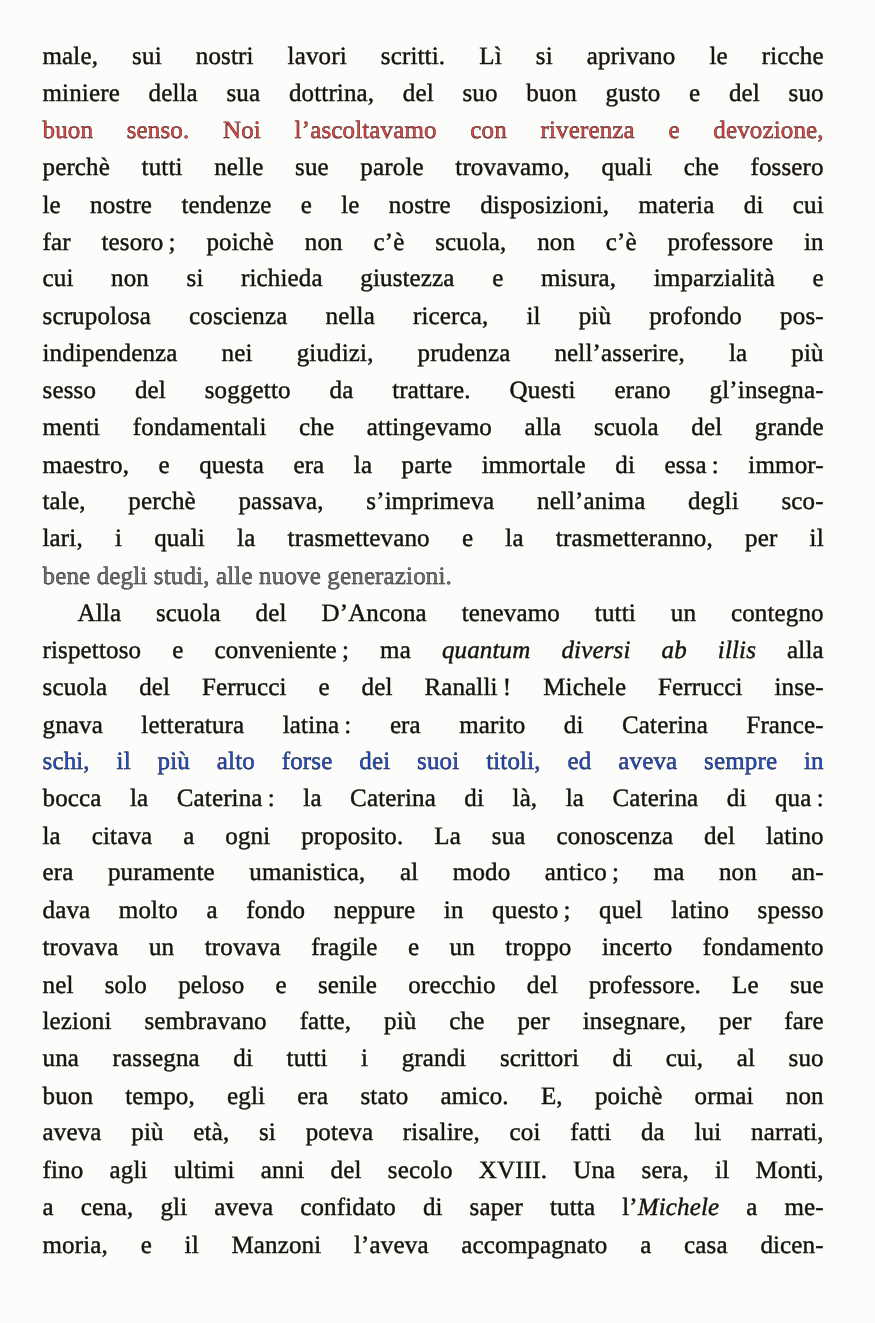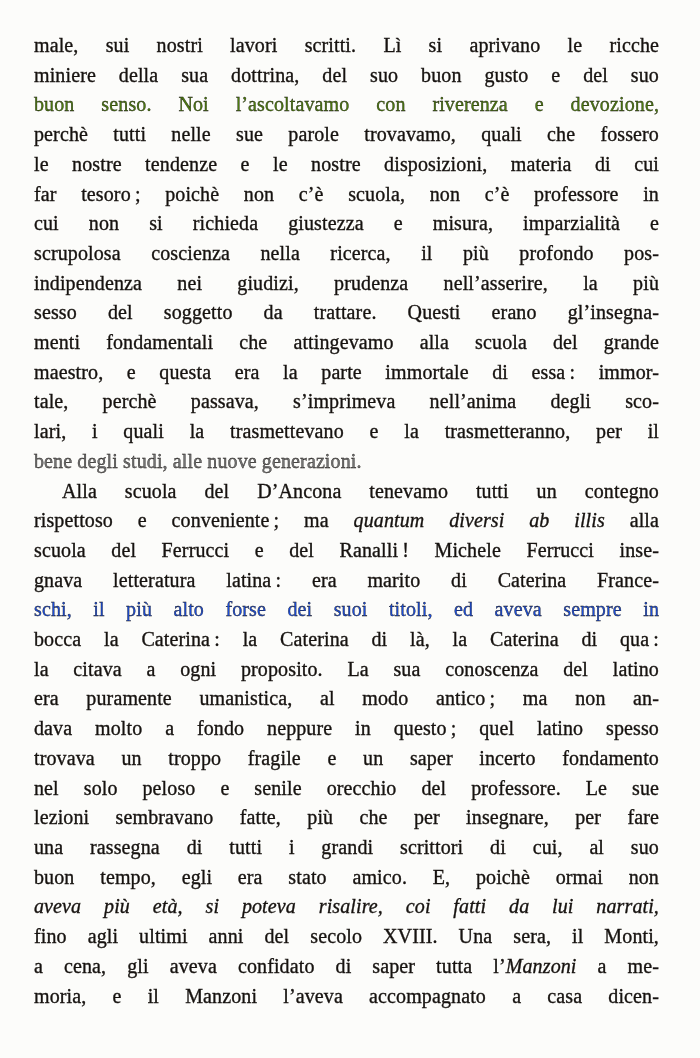--- a/index.html
+++ b/index.html
@@ -32,21 +32,21 @@
   .line.indent { text-indent: 28px; }
   .italic { font-style: italic; }
 </style>
 </head>
 <body style="background: rgb(252, 252, 250);">
 
 <div class="page">
   <div class="text-block">
       <div class="line" style="color: rgb(23, 19, 16);"><span>male, sui nostri lavori scritti. Lì si aprivano le ricche</span></div>
       <div class="line" style="color: rgb(23, 19, 16);"><span>miniere della sua dottrina, del suo buon gusto e del suo</span></div>
-      <div class="line" style="color: #4d7c0f;"><span>buon senso. Noi l’ascoltavamo con riverenza e devozione,</span></div>
+      <div class="line" style="color: #ef4444;"><span>buon senso. Noi l’ascoltavamo con riverenza e devozione,</span></div>
       <div class="line" style="color: rgb(23, 19, 16);"><span>perchè tutti nelle sue parole trovavamo, quali che fossero</span></div>
       <div class="line" style="color: rgb(23, 19, 16);"><span>le nostre tendenze e le nostre disposizioni, materia di cui</span></div>
       <div class="line" style="color: rgb(23, 19, 16);"><span>far tesoro ; poichè non c’è scuola, non c’è professore in</span></div>
       <div class="line" style="color: rgb(23, 19, 16);"><span>cui non si richieda giustezza e misura, imparzialità e</span></div>
       <div class="line" style="color: rgb(23, 19, 16);"><span>scrupolosa coscienza nella ricerca, il più profondo pos-</span></div>
       <div class="line" style="color: rgb(23, 19, 16);"><span>indipendenza nei giudizi, prudenza nell’asserire, la più</span></div>
       <div class="line" style="color: rgb(23, 19, 16);"><span>sesso del soggetto da trattare. Questi erano gl’insegna-</span></div>
       <div class="line" style="color: rgb(23, 19, 16);"><span>menti fondamentali che attingevamo alla scuola del grande</span></div>
       <div class="line" style="color: rgb(23, 19, 16);"><span>maestro, e questa era la parte immortale di essa : immor-</span></div>
       <div class="line" style="color: rgb(23, 19, 16);"><span>tale, perchè passava, s’imprimeva nell’anima degli sco-</span></div>
@@ -54,23 +54,23 @@
       <div class="line last" style="color: #737373;"><span>bene degli studi, alle nuove generazioni.</span></div>
       <div class="line indent" style="color: rgb(23, 19, 16);"><span>Alla scuola del D’Ancona tenevamo tutti un contegno</span></div>
       <div class="line" style="color: rgb(23, 19, 16);"><span>rispettoso e conveniente ; ma </span><span class="italic">quantum diversi ab illis</span><span> alla</span></div>
       <div class="line" style="color: rgb(23, 19, 16);"><span>scuola del Ferrucci e del Ranalli ! Michele Ferrucci inse-</span></div>
       <div class="line" style="color: rgb(23, 19, 16);"><span>gnava letteratura latina : era marito di Caterina France-</span></div>
       <div class="line" style="color: #1d4ed8; font-family: Liberation Serif, serif;"><span>schi, il più alto forse dei suoi titoli, ed aveva sempre in</span></div>
       <div class="line" style="color: rgb(23, 19, 16);"><span>bocca la Caterina : la Caterina di là, la Caterina di qua :</span></div>
       <div class="line" style="color: rgb(23, 19, 16);"><span>la citava a ogni proposito. La sua conoscenza del latino</span></div>
       <div class="line" style="color: rgb(23, 19, 16);"><span>era puramente umanistica, al modo antico ; ma non an-</span></div>
       <div class="line" style="color: rgb(23, 19, 16);"><span>dava molto a fondo neppure in questo ; quel latino spesso</span></div>
-      <div class="line" style="color: rgb(23, 19, 16);"><span>trovava un troppo fragile e un saper incerto fondamento</span></div>
+      <div class="line" style="color: rgb(23, 19, 16);"><span>trovava un trovava fragile e un troppo incerto fondamento</span></div>
       <div class="line" style="color: rgb(23, 19, 16);"><span>nel solo peloso e senile orecchio del professore. Le sue</span></div>
       <div class="line" style="color: rgb(23, 19, 16);"><span>lezioni sembravano fatte, più che per insegnare, per fare</span></div>
       <div class="line" style="color: rgb(23, 19, 16);"><span>una rassegna di tutti i grandi scrittori di cui, al suo</span></div>
       <div class="line" style="color: rgb(23, 19, 16);"><span>buon tempo, egli era stato amico. E, poichè ormai non</span></div>
-      <div class="line" style="color: rgb(23, 19, 16); font-style: italic;"><span>aveva più età, si poteva risalire, coi fatti da lui narrati,</span></div>
+      <div class="line" style="color: rgb(23, 19, 16);"><span>aveva più età, si poteva risalire, coi fatti da lui narrati,</span></div>
       <div class="line" style="color: rgb(23, 19, 16);"><span>fino agli ultimi anni del secolo XVIII. Una sera, il Monti,</span></div>
-      <div class="line" style="color: rgb(23, 19, 16);"><span>a cena, gli aveva confidato di saper tutta l’</span><span class="italic">Manzoni</span><span> a me-</span></div>
+      <div class="line" style="color: rgb(23, 19, 16);"><span>a cena, gli aveva confidato di saper tutta l’</span><span class="italic">Michele</span><span> a me-</span></div>
       <div class="line" style="color: rgb(23, 19, 16);"><span>moria, e il Manzoni l’aveva accompagnato a casa dicen-</span></div>
     </div>
 </div>
 
 </body></html>

